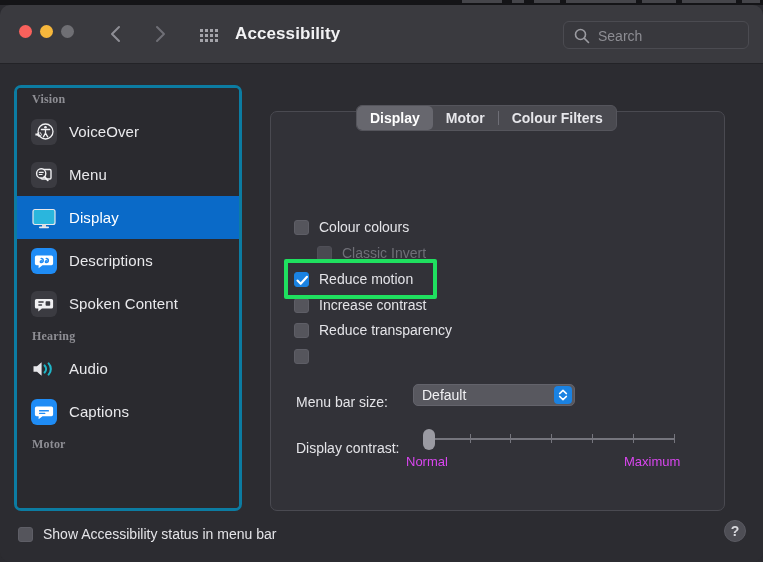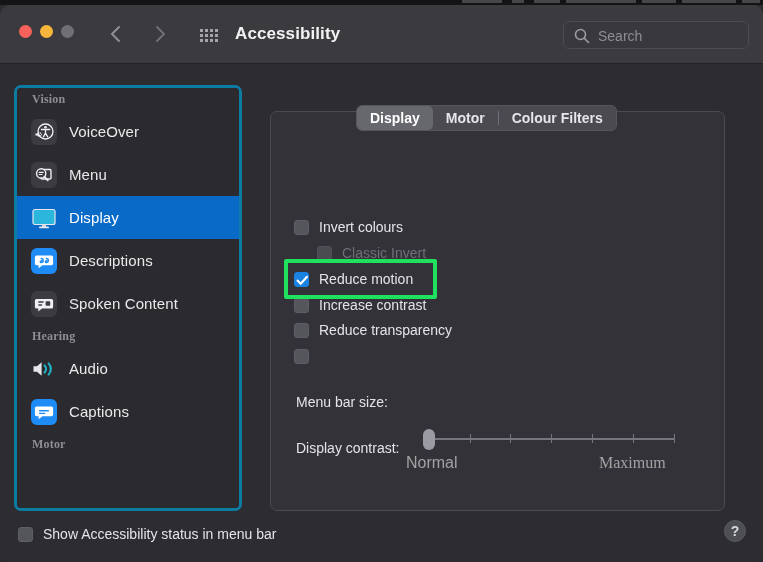--- a/index.html
+++ b/index.html
@@ -318,22 +318,22 @@
   }
   .thumb {
     position: absolute;
     left: 423px; top: 365px;
     width: 12px; height: 21px;
     background: #9a9aa2;
     border-radius: 6px;
   }
   .slabel {
     position: absolute;
-    font-size: 16px;
-    color: #a3a3a3;
+    font-size: 13px;
+    color: #d946ef;
   }
 
   
   .bottomrow {
     position: absolute;
     left: 18px; top: 462px;
     display: flex;
     align-items: center;
   }
   .bottomrow .cblabel { font-size: 14px; }
@@ -523,21 +523,21 @@
 
       <div class="tabbar">
         <span class="tab active">Display</span>
         <span class="tab">Motor</span>
         <span class="tabsep"></span>
         <span class="tab">Colour Filters</span>
       </div>
 
       <div class="cbrow" style="left:294px; top:153px;">
         <span class="cb"></span>
-        <span class="cblabel">Invert colours</span>
+        <span class="cblabel">Colour colours</span>
       </div>
 
       <div class="cbrow" style="left:317px; top:179px;">
         <span class="cb dim"></span>
         <span class="cblabel dim">Classic Invert</span>
       </div>
 
       <div class="cbrow" style="left:294px; top:205px;">
         <span class="cb checked">
           <svg width="13" height="11" viewBox="0 0 13 11">
@@ -557,32 +557,41 @@
         <span class="cblabel">Reduce transparency</span>
       </div>
 
       <div class="cbrow" style="left:294px; top:282px;">
         <span class="cb"></span>
       </div>
 
       <div class="highlight"></div>
 
       <div class="row-label" style="left:296px; top:322px;">Menu bar size:</div>
+      <div class="popup">
+        <span class="ptext">Default</span>
+        <span class="parrowbg">
+          <svg width="18" height="18" viewBox="0 0 18 18">
+            <path d="M5.6 7.6 L9 4.4 L12.4 7.6" fill="none" stroke="#ffffff" stroke-width="1.5" stroke-linecap="round" stroke-linejoin="round"></path>
+            <path d="M5.6 10.4 L9 13.6 L12.4 10.4" fill="none" stroke="#ffffff" stroke-width="1.5" stroke-linecap="round" stroke-linejoin="round"></path>
+          </svg>
+        </span>
+      </div>
 
       <div class="row-label" style="left:296px; top:368px;">Display contrast:</div>
       <div class="slider-track"></div>
       <span class="tick" style="left:470px;"></span>
       <span class="tick" style="left:510px;"></span>
       <span class="tick" style="left:551px;"></span>
       <span class="tick" style="left:592px;"></span>
       <span class="tick" style="left:633px;"></span>
       <span class="tick" style="left:674px;"></span>
       <div class="thumb"></div>
       <div class="slabel" style="left:406px; top:390px;">Normal</div>
-      <div class="slabel" style="left:599px; top:390px;font-family:Liberation Serif, serif;">Maximum</div>
+      <div class="slabel" style="left:624px; top:390px;">Maximum</div>
 
       <div class="bottomrow">
         <span class="cb"></span>
         <span class="cblabel">Show Accessibility status in menu bar</span>
       </div>
       <div class="helpbtn">?</div>
 
     </div>
   </div>
 </div>

